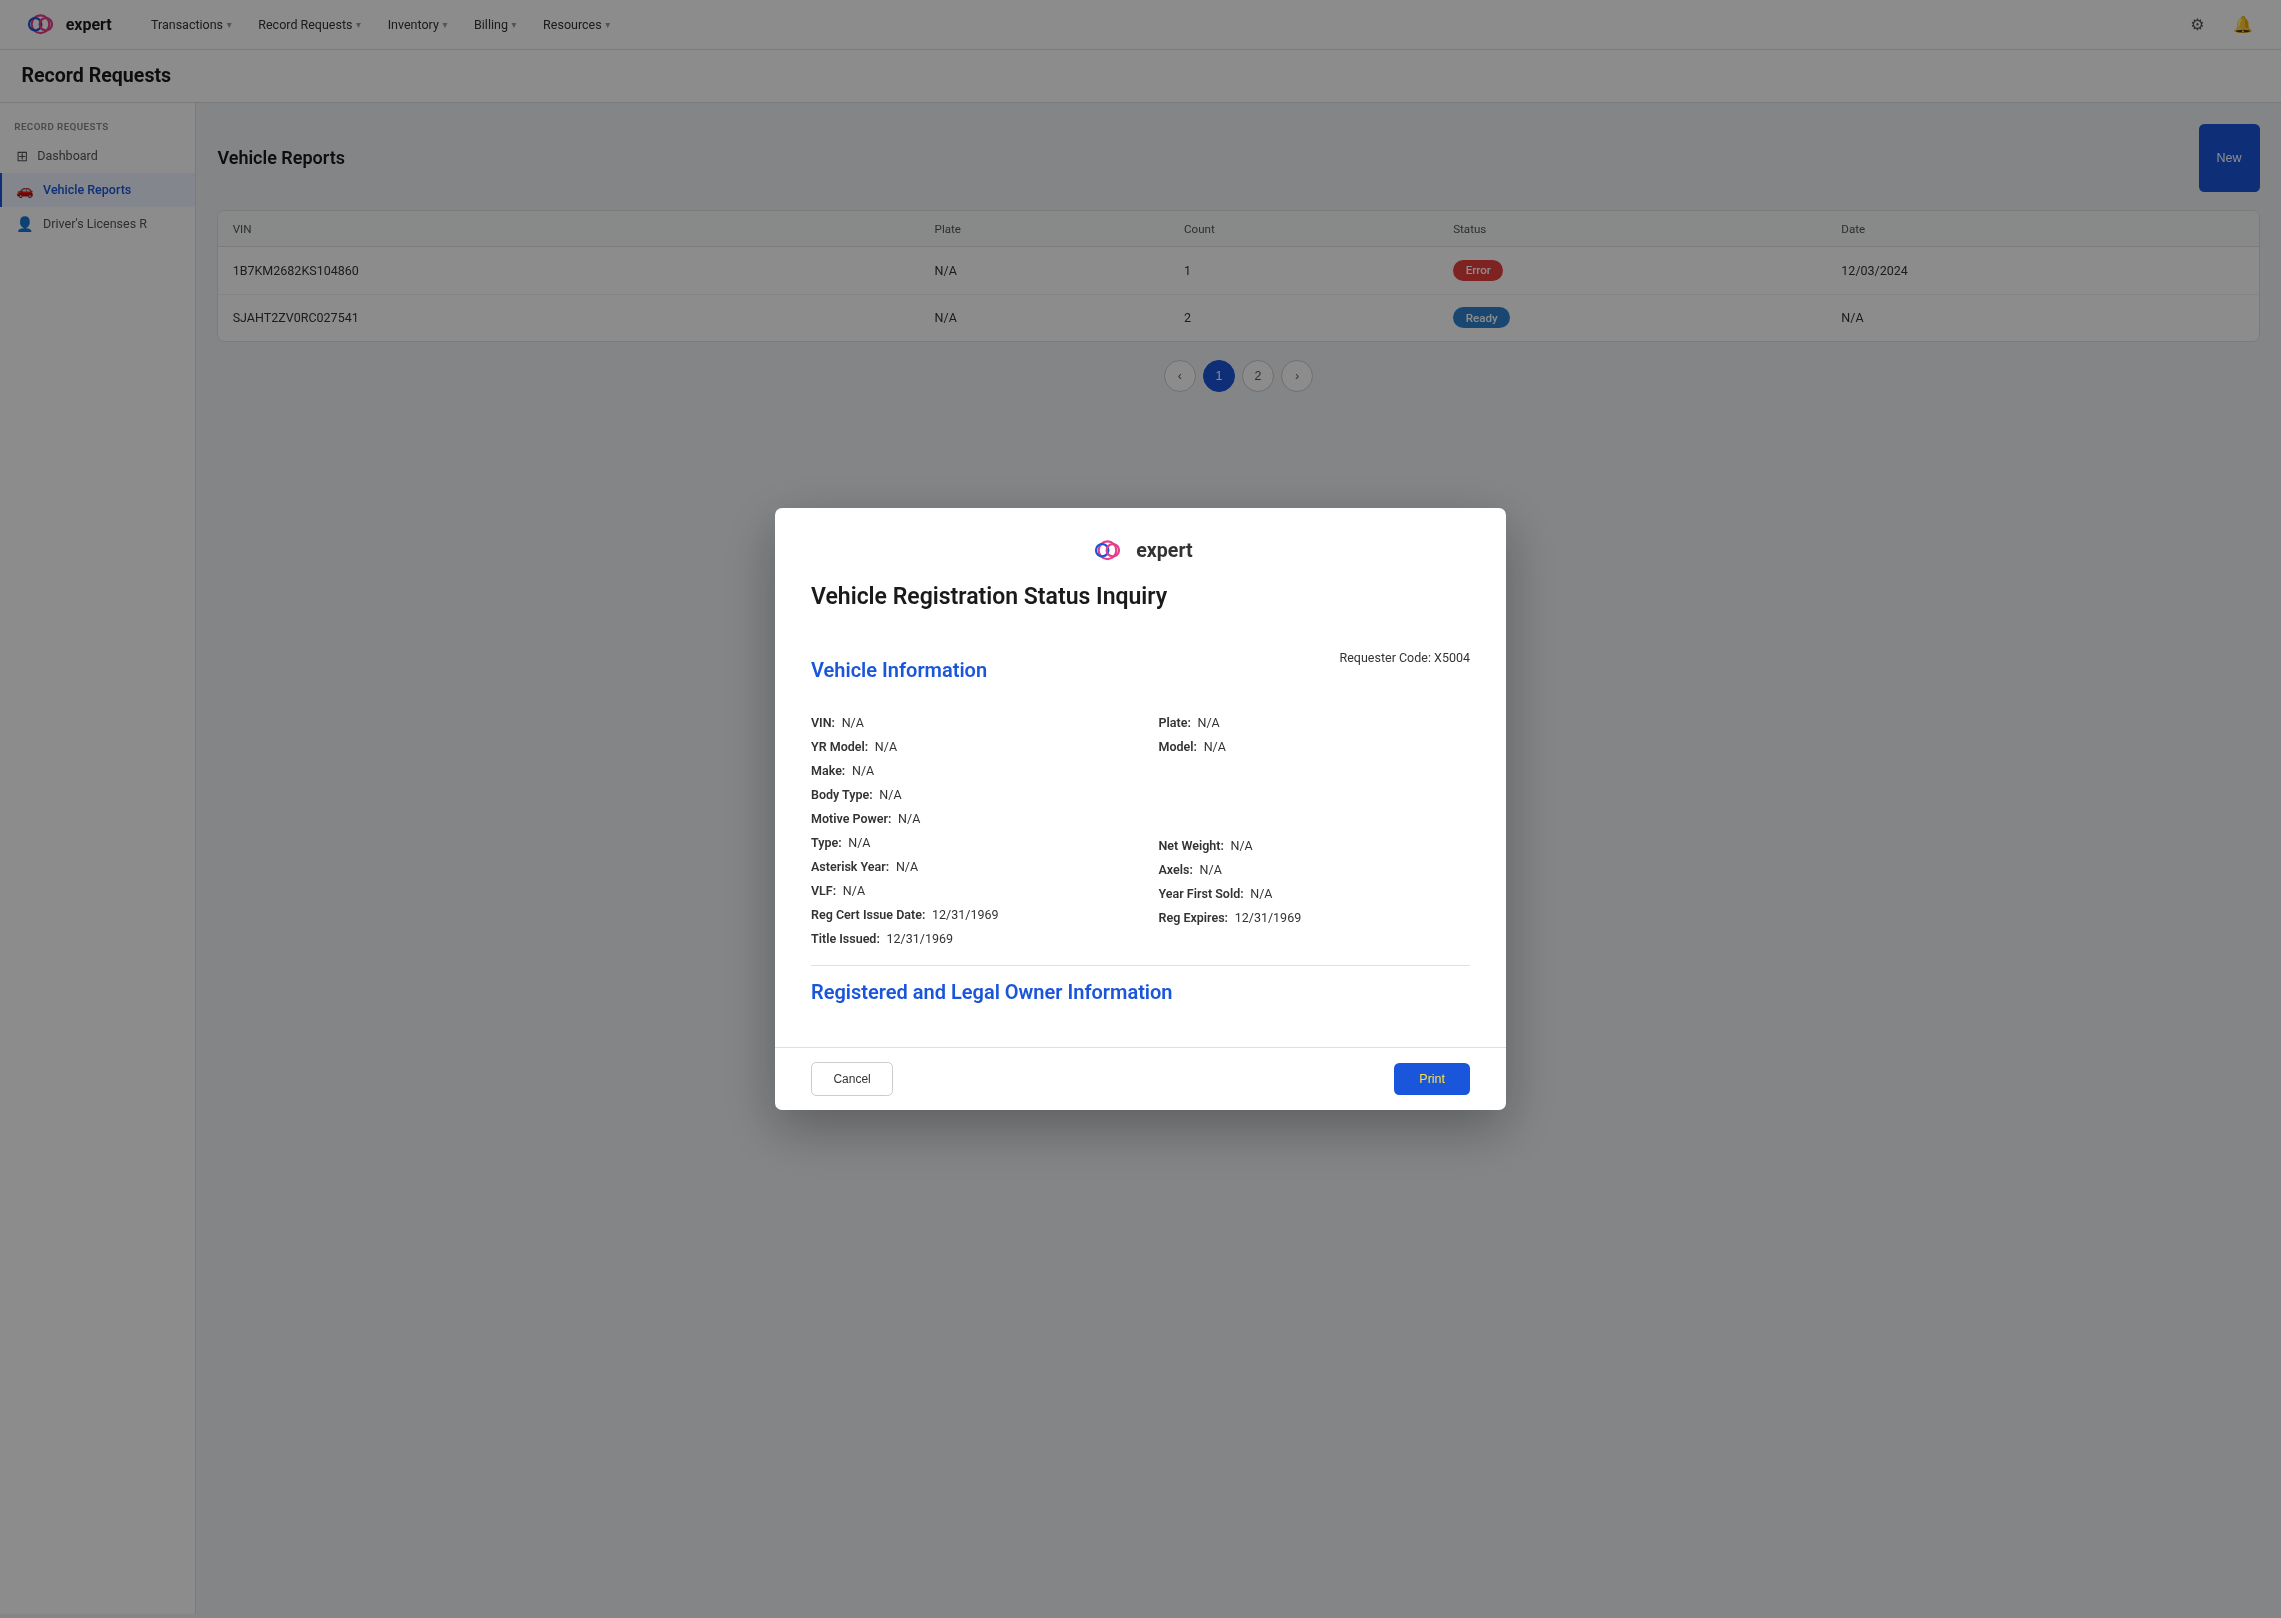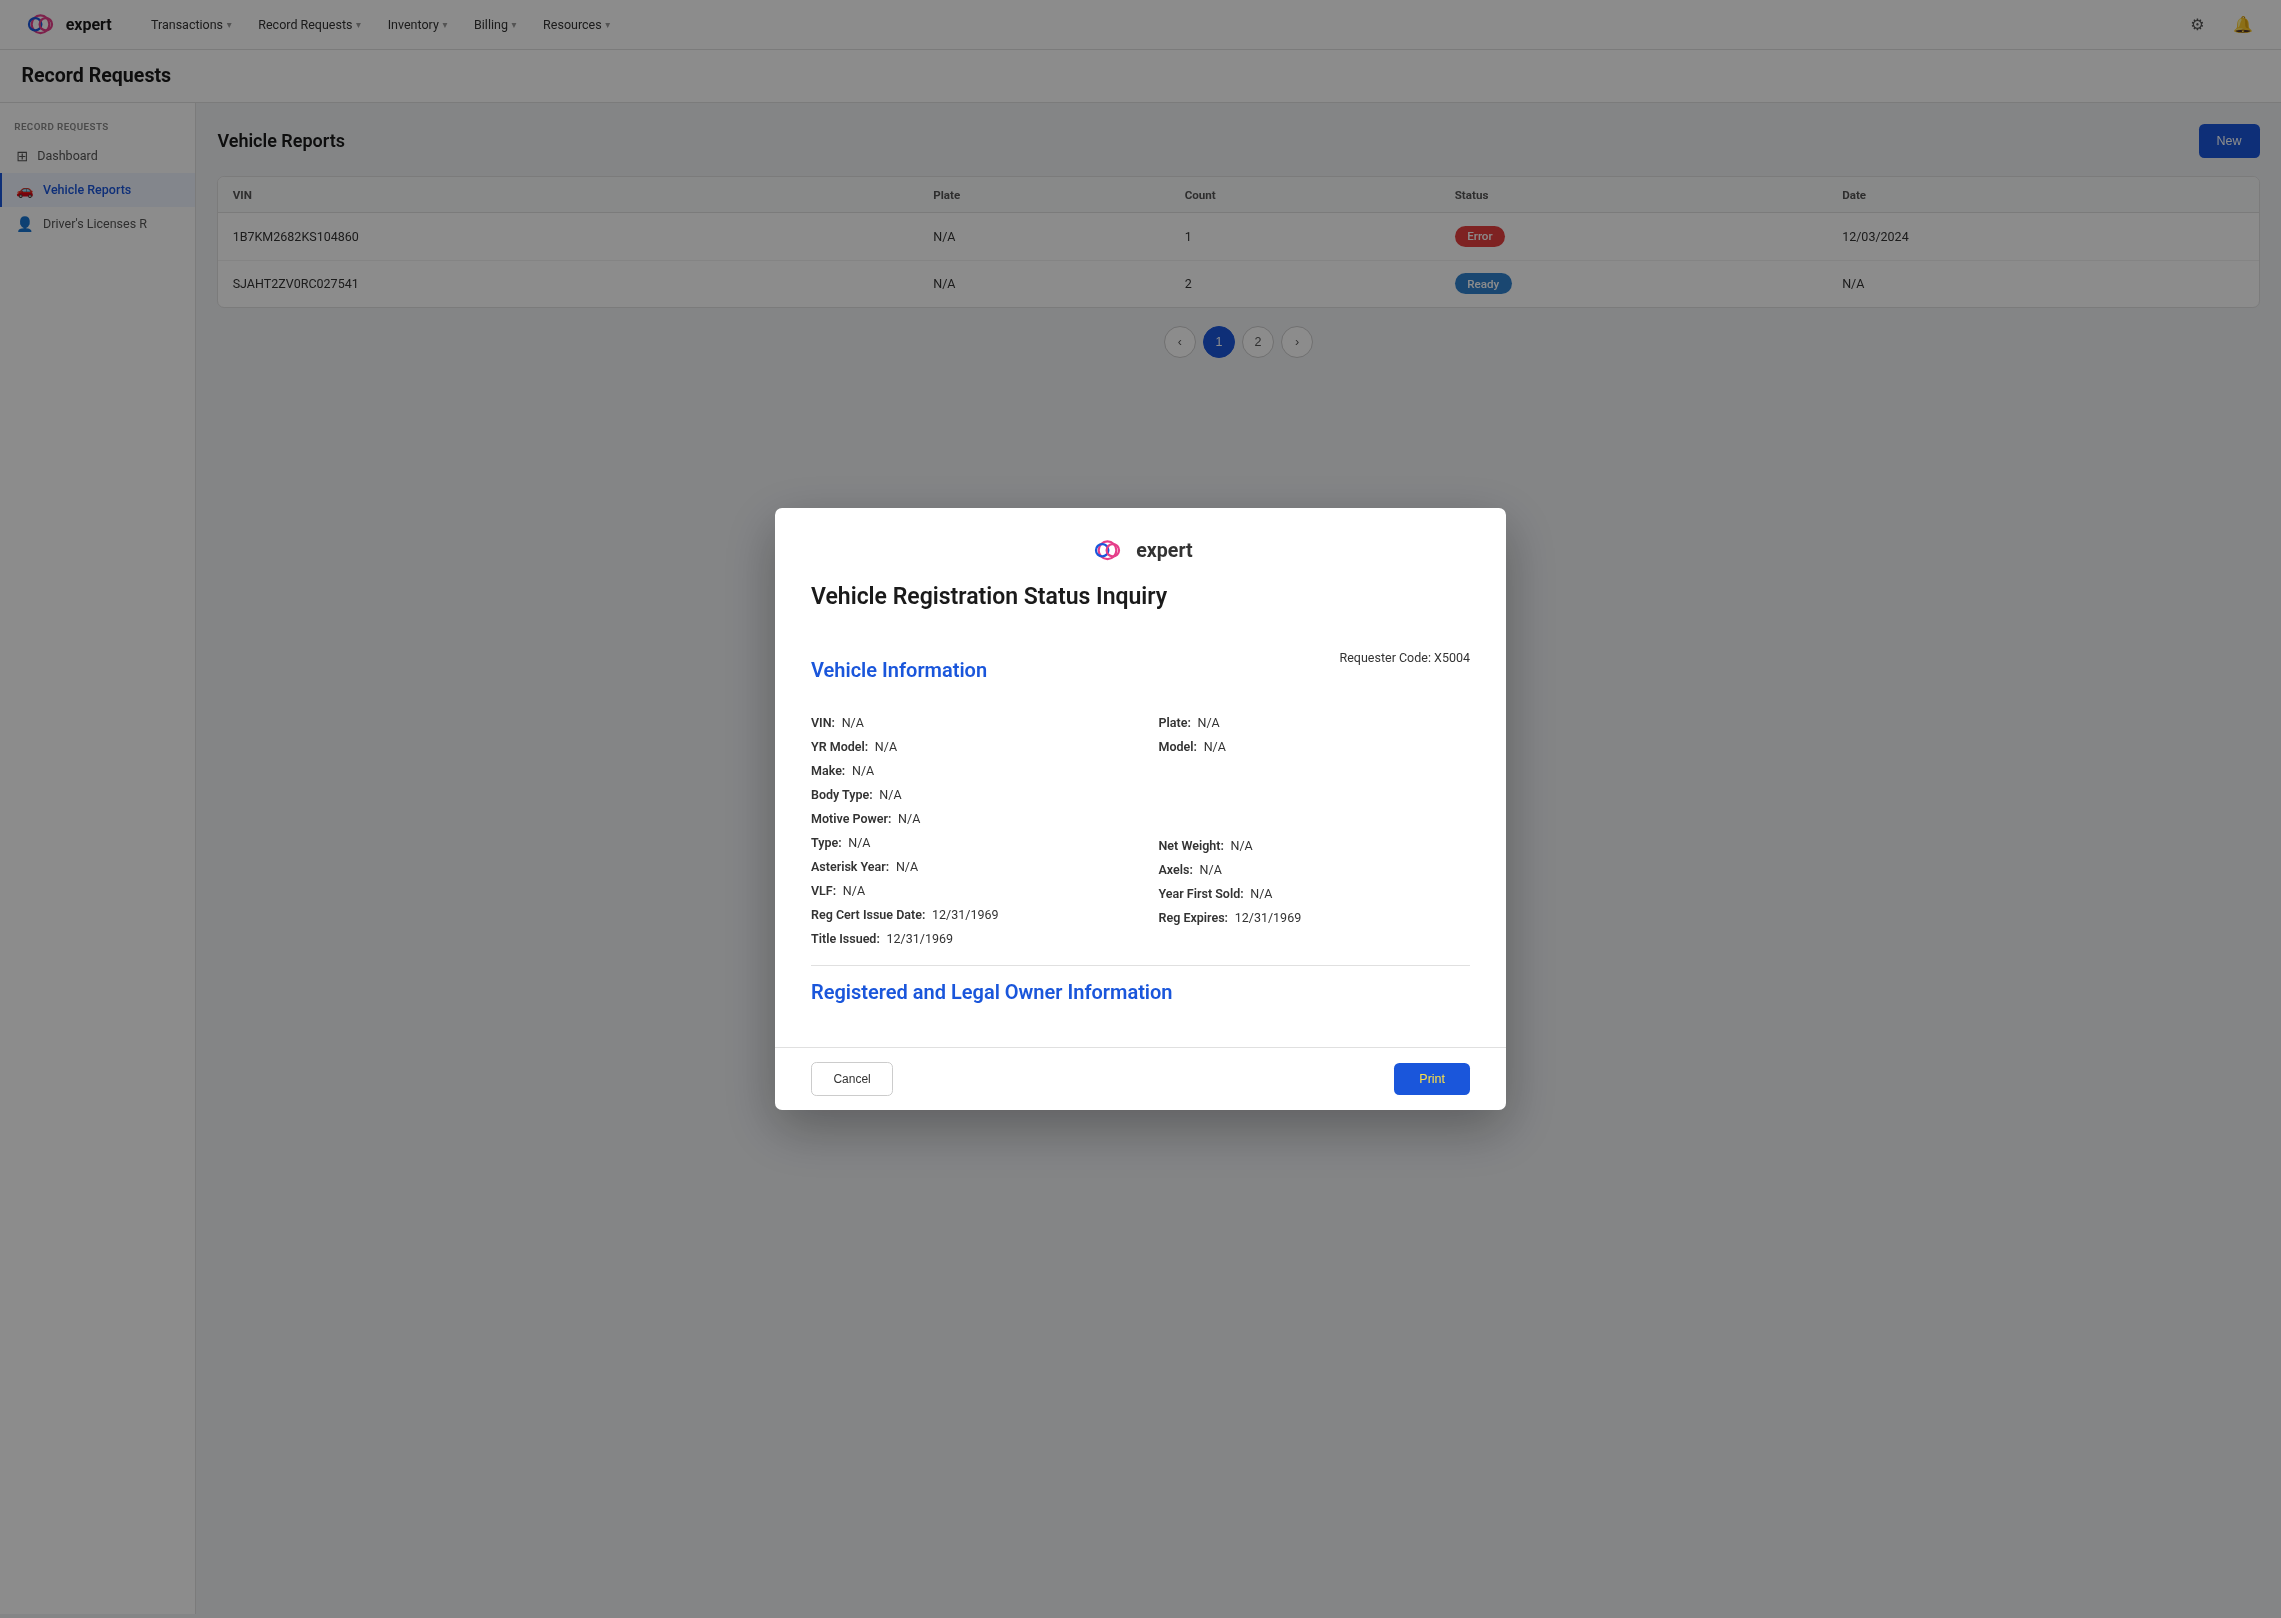--- a/index.html
+++ b/index.html
@@ -131,21 +131,21 @@
       color: #1a1a1a;
     }
     .header-buttons {
       display: flex;
       gap: 7.1px;
     }
     .btn-primary {
       background: #1a56db;
       color: #fff;
       border: none;
-      padding: 10px 18px;
+      padding: 27px 18px;
       border-radius: 5.3px;
       cursor: pointer;
       font-size: 12.5px;
       font-weight: 500;
     }
 
     
     .table-container {
       background: #fff;
       border-radius: 7.1px;
@@ -153,21 +153,21 @@
       overflow: hidden;
     }
     table {
       width: 100%;
       border-collapse: collapse;
     }
     thead th {
       background: #f8f9fa;
       padding: 10.7px 14.3px;
       text-align: left;
-      font-weight: 700;
+      font-weight: 400;
       color: #555;
       font-size: 11.6px;
       border-bottom: 0.9px solid #e0e0e0;
     }
     tbody td {
       padding: 12.5px 14.3px;
       border-bottom: 0.9px solid #f0f0f0;
       color: #333;
       font-size: 12.5px;
     }

